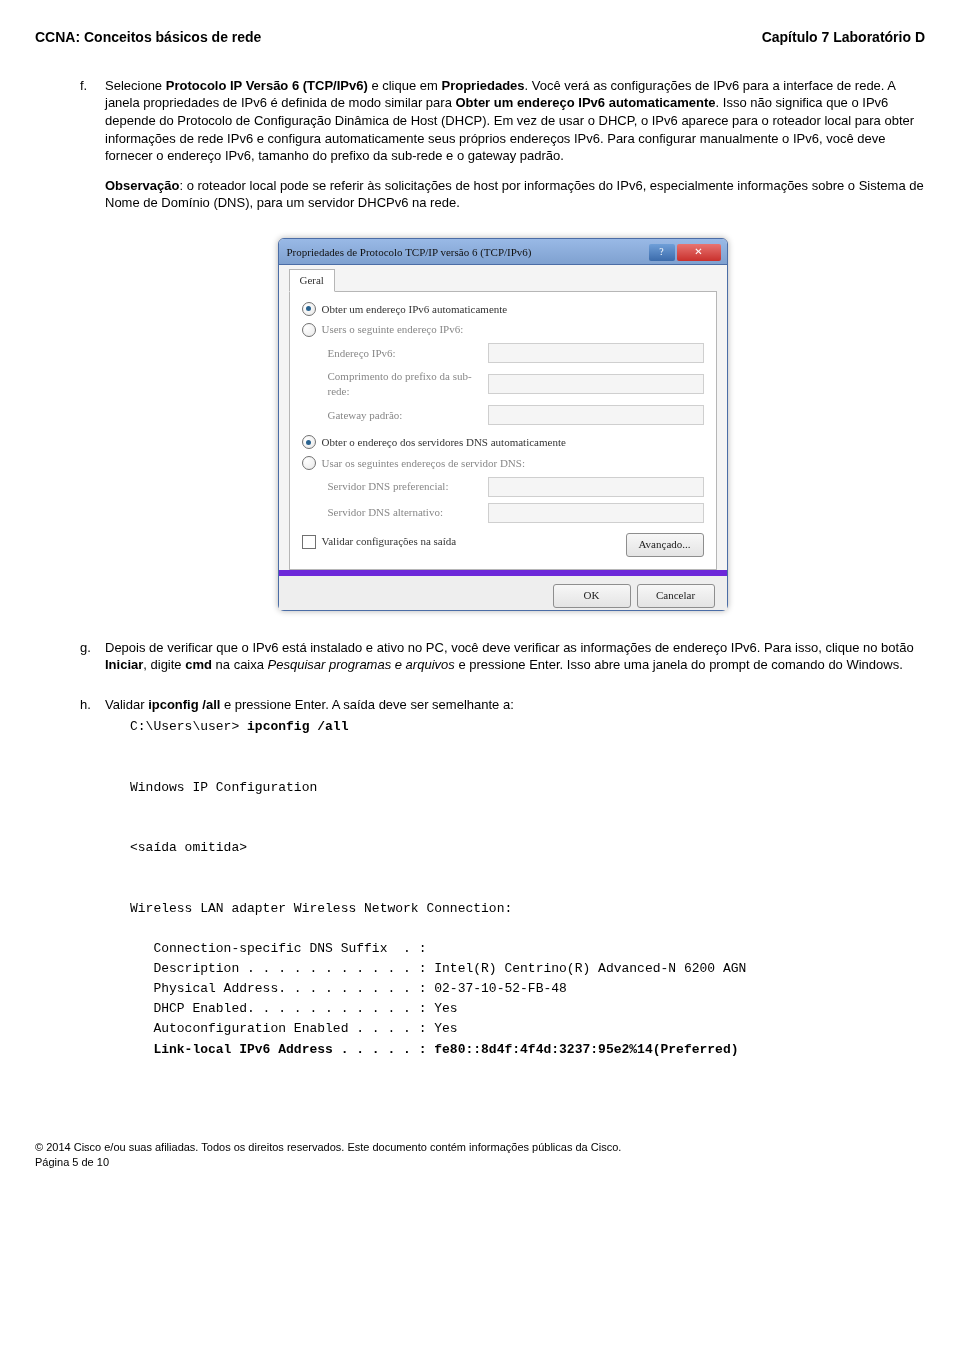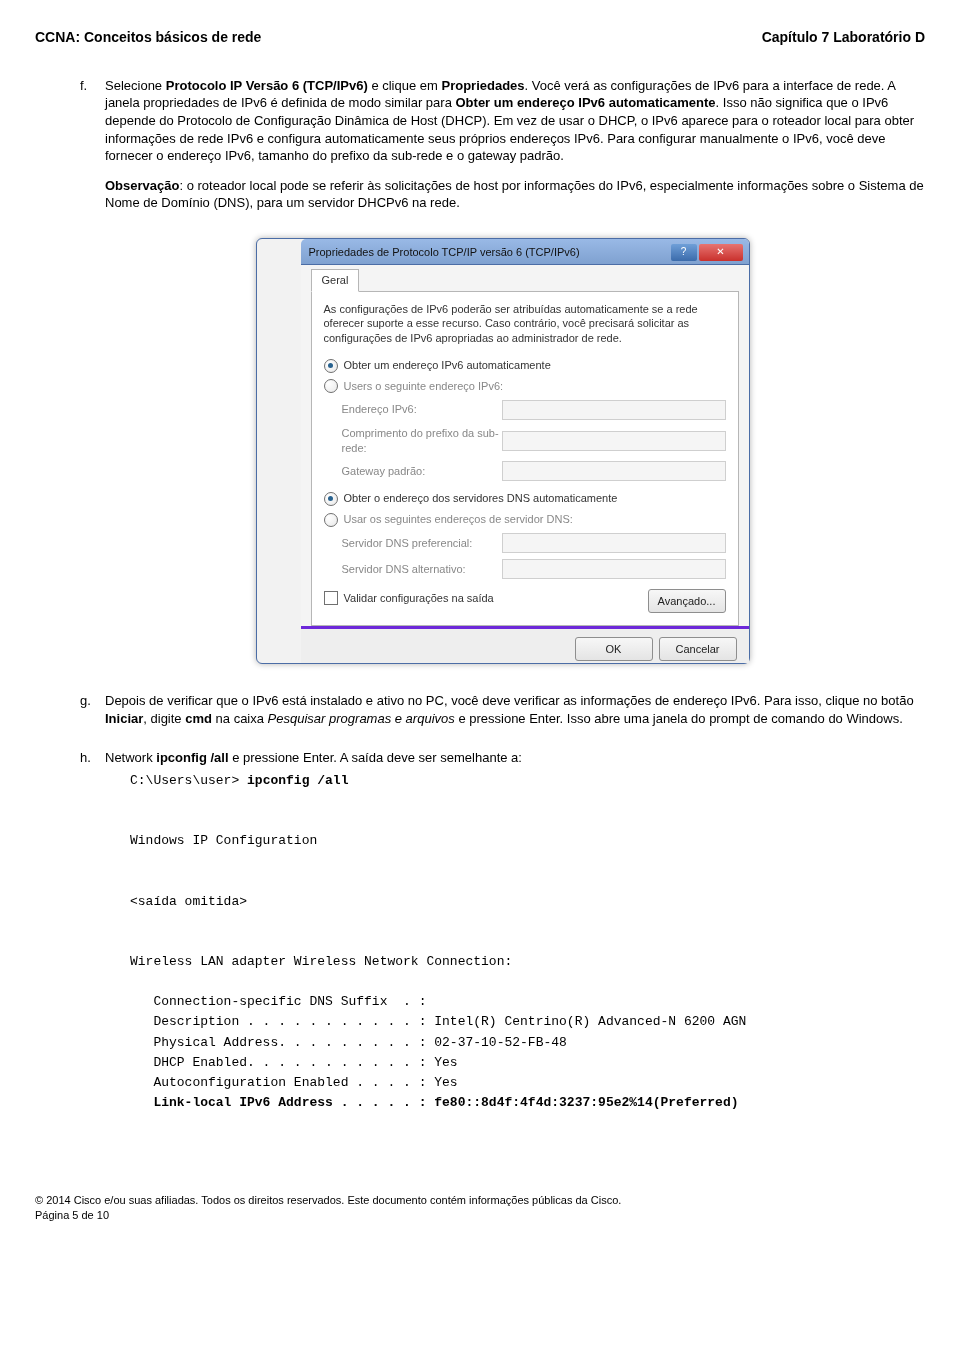--- a/index.html
+++ b/index.html
@@ -46,24 +46,23 @@
     justify-content: center;
     margin: 14px 0 28px 0;
   }
   
   .w7 {
     width: 448px;
     border: 1px solid #4b6da6;
     border-radius: 6px;
     background: #f2f2f2;
     box-shadow: 0 0 6px rgba(0,0,0,0.3);
-    font-family: Liberation Sans, sans-serif;
+    font-family: Liberation Serif, serif;
     font-size: 11px;
     color: #333;
-    padding-left: 44px;
   }
   .w7-titlebar {
     background: linear-gradient(to bottom, #99b9e6 0%, #7fa1d0 100%);
     border-bottom: 1px solid #4b6da6;
     padding: 5px 6px 3px 8px;
     display: flex;
     align-items: center;
     border-radius: 5px 5px 0 0;
     position: relative;
   }
@@ -110,37 +109,37 @@
     width: 12px; height: 12px; border-radius: 50%; border: 1px solid #707070;
     margin-right: 6px; background: radial-gradient(circle at 30% 30%, #fff, #e8e8e8);
     display: inline-flex; align-items: center; justify-content: center;
   }
   .radio.selected::after {
     content: ""; width: 5px; height: 5px; border-radius: 50%; background: #28628f;
   }
   .checkbox {
     width: 12px; height: 12px; border: 1px solid #707070; margin-right: 6px; background: #fff;
   }
-  .indent-fields { margin-left: 18px; margin-bottom: 10px; }
+  .indent-fields { margin-left: 26px; margin-bottom: 10px; }
   .field-label { width: 160px; color: #888; }
   .field-input {
     flex: 1; height: 18px; border: 1px solid #cfcfcf; background: #f5f5f5;
   }
   .disabled-text { color: #888; }
   .btn {
     display: inline-flex; align-items: center; justify-content: center;
     min-width: 76px; height: 22px;
     border: 1px solid #8e8e8e; border-radius: 3px;
     background: linear-gradient(to bottom, #f7f7f7, #e4e4e4);
     font-size: 11px; color: #222;
   }
   .dlg-bottom {
     display: flex; justify-content: flex-end; gap: 6px;
     padding: 8px 4px 2px 4px;
-    border-top: 3px solid #6d28d9;
+    border-top: 6px solid #6d28d9;
     background: #eee;
     margin: 0 -10px -10px -10px;
     padding-right: 12px; padding-left: 12px;
   }
   .adv-row { display: flex; justify-content: flex-end; align-items: center; margin-top: 8px;}
   .footer {
     display: flex; justify-content: space-between;
     font-size: 11px; margin-top: 80px; flex-direction: column;
   }
 </style>
@@ -171,21 +170,20 @@
       <div class="w7-titlebar">
         <span class="w7-title">Propriedades de Protocolo TCP/IP versão 6 (TCP/IPv6)</span>
         <span class="tb-btn tb-help">?</span>
         <span class="tb-btn tb-close">✕</span>
       </div>
       <div class="w7-body">
         <div class="tab-strip">
           <span class="tab">Geral</span>
         </div>
         <div class="tab-panel">
-          <div class="desc-text">As configurações de IPv6 poderão ser atribuídas automaticamente se a rede oferecer suporte a esse recurso. Caso contrário, você precisará solicitar as configurações de IPv6 apropriadas ao administrador de rede.</div>
 
           <div class="radio-row">
             <span class="radio selected"></span>
             <span>Obter um endereço IPv6 automaticamente</span>
           </div>
           <div class="radio-row disabled-text">
             <span class="radio"></span>
             <span>Users o seguinte endereço IPv6:</span>
           </div>
           <div class="indent-fields">
@@ -241,21 +239,21 @@
   <div class="list-item">
     <div class="list-marker">g.</div>
     <div class="list-content paragraph">
       <span>Depois de verificar que o IPv6 está instalado e ativo no PC, você deve verificar as informações de endereço IPv6. Para isso, clique no botão </span><span class="bold">Iniciar</span><span>, digite </span><span class="bold">cmd</span><span> na caixa </span><span class="italic">Pesquisar programas e arquivos</span><span> e pressione Enter. Isso abre uma janela do prompt de comando do Windows.</span>
     </div>
   </div>
 
   <div class="list-item">
     <div class="list-marker">h.</div>
     <div class="list-content">
-      <span>Network </span><span class="bold">ipconfig /all</span><span> e pressione Enter. A saída deve ser semelhante a:</span>
+      <span>Validar </span><span class="bold">ipconfig /all</span><span> e pressione Enter. A saída deve ser semelhante a:</span>
 <pre class="mono"><span>C:\Users\user&gt; </span><span class="bold">ipconfig /all</span>
 
 
 <span>Windows IP Configuration</span>
 
 
 <span>&lt;saída omitida&gt;</span>
 
 
 <span>Wireless LAN adapter Wireless Network Connection:</span>

